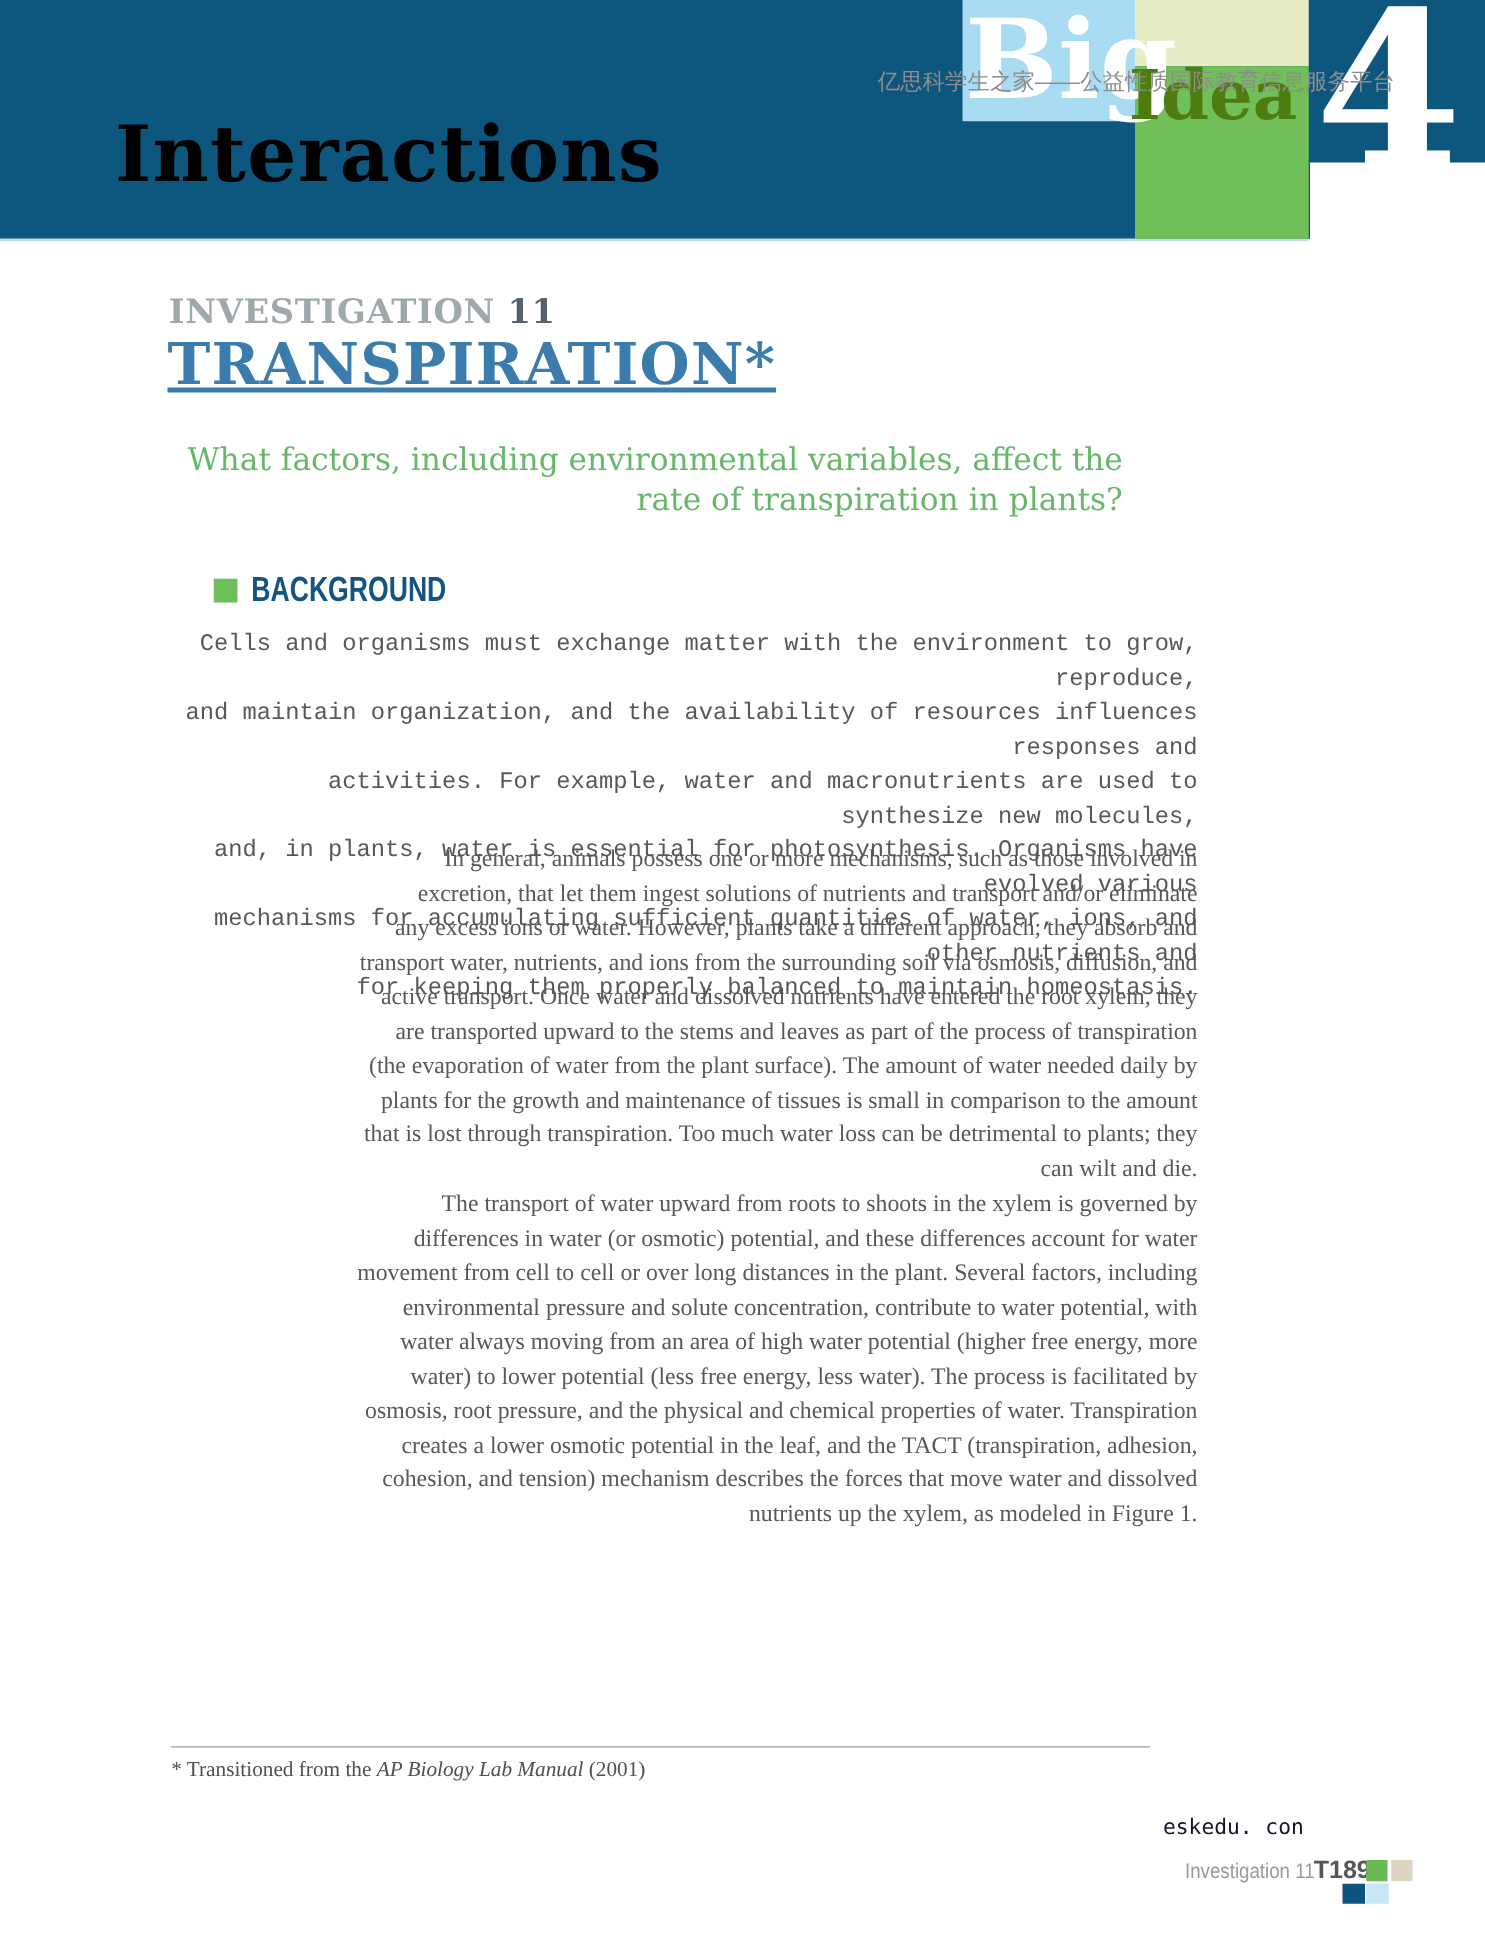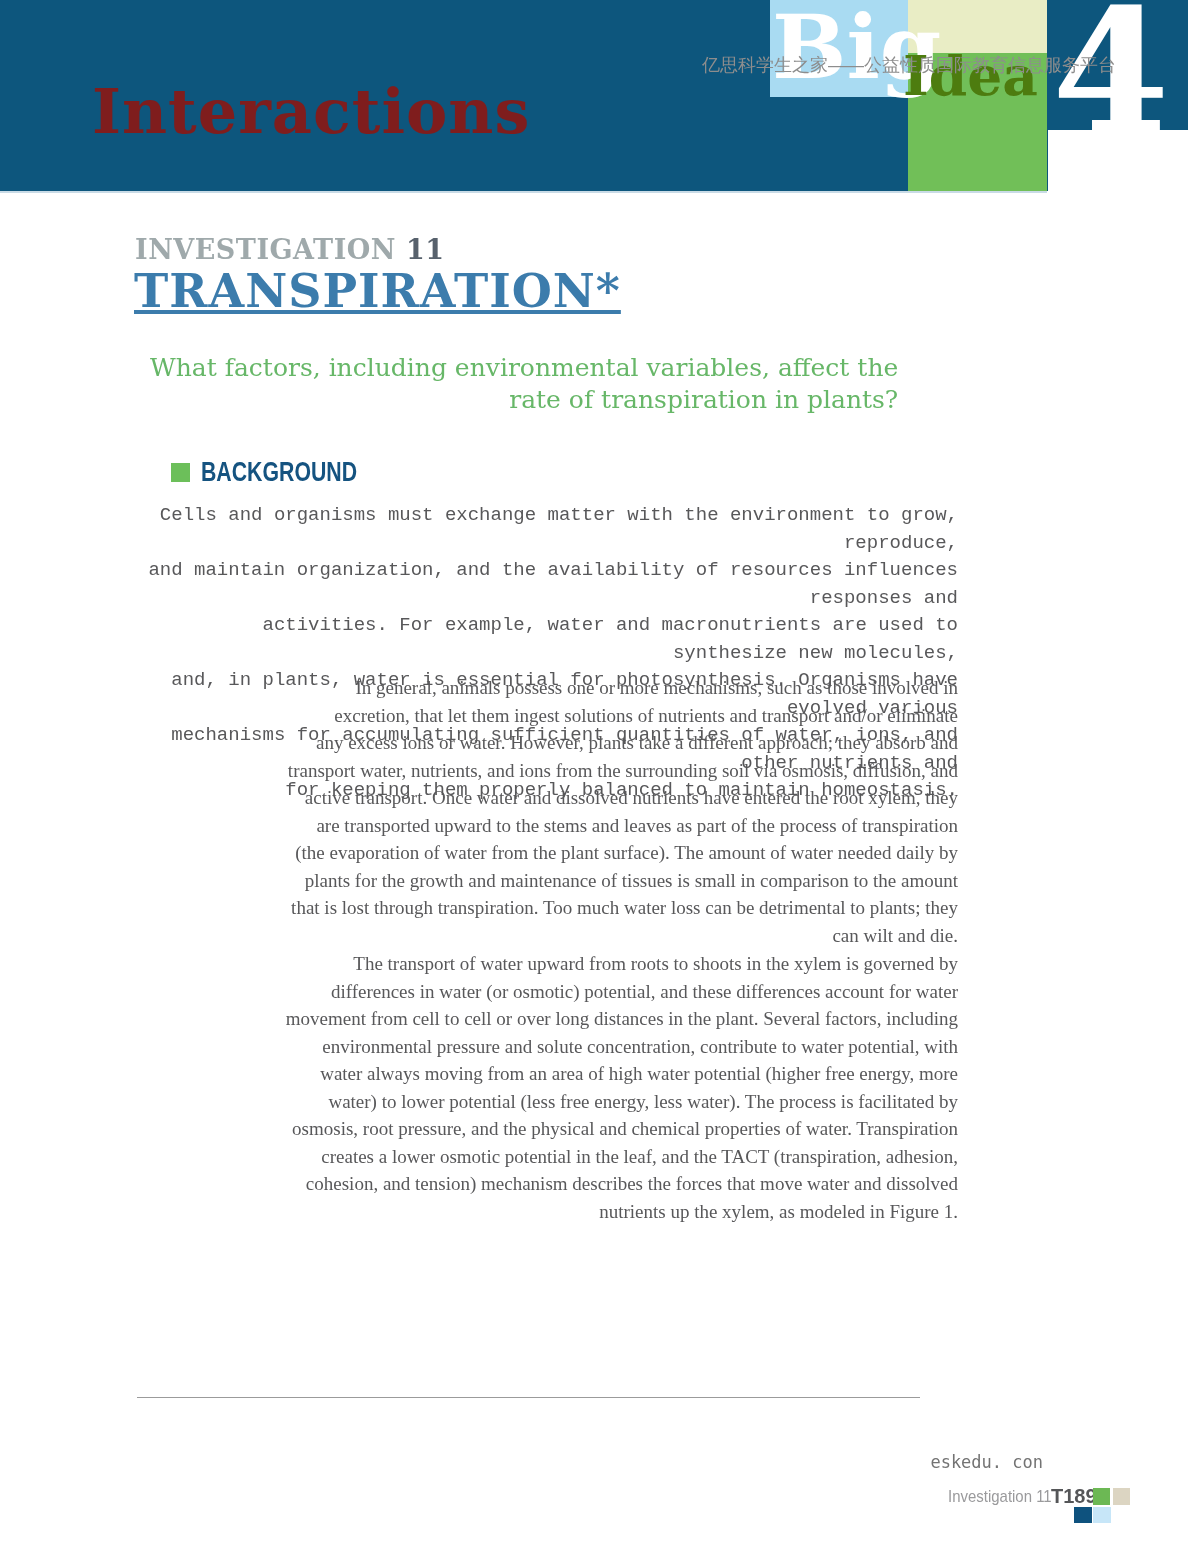--- a/index.html
+++ b/index.html
@@ -12,22 +12,22 @@
   
   .banner-main  { left:0; top:0; width:1048px; height:191px; background:#0d567d; }
   .banner-right { left:1048px; top:0; width:140px; height:130px; background:#0d567d; }
   .banner-edge  { left:0; top:191px; width:1047px; height:2px; background:#c9dbe6; }
   .sq-lightblue { left:770px; top:0; width:138px; height:97px; background:#a9dbf2; }
   .sq-yellow    { left:908px; top:0; width:139px; height:53px; background:#e9edc5; }
   .sq-green     { left:908px; top:53px; width:139px; height:138px; background:#71bf58; }
   .big-word  { left:772px; top:3px;  font:bold 88px/1 "DejaVu Serif", serif; color:#ffffff; }
   .idea-word { left:903px; top:48px; font:bold 55px/1 "DejaVu Serif", serif; color:#4d7c0f; }
   .big-num   { left:1052px; top:-14px; font:bold 169px/1 "DejaVu Serif", serif; color:#ffffff; }
-  .chapter   { left:92px; top:81px; margin:0; font:bold 62px/1 "DejaVu Serif", serif;
-               color:#7f1d1d; letter-spacing:1px; }
+  .chapter   { left:92px; top:93px; margin:0; font:bold 62px/1 "DejaVu Serif", serif;
+               color:#000000; letter-spacing:1px; }
   .watermark { left:674px; top:54px; font:18px/1.25 "Liberation Sans", sans-serif; color:#8d8d8d;margin-left:28px; }
 
   
   .inv-line { left:135px; top:236px; font:bold 27px/1 "DejaVu Serif", serif;
               color:#9fa9ab; letter-spacing:0.5px; }
   .inv-num  { color:#57616c; }
   .inv-title { left:134px; top:268px; margin:0; font:bold 46px/1 "DejaVu Serif", serif;
                color:#3c7cac; letter-spacing:1px;text-decoration:underline; }
   .question { left:136px; top:338px; margin:14px; font:25px/32px "DejaVu Serif", serif;
               color:#67b768; white-space:pre-wrap; }
@@ -42,21 +42,21 @@
   .para1 { top:502px;font-family:Liberation Mono, monospace; }
   .para2 { top:674px; }
   .para3 { top:950px; }
 
   
   .footnote-rule { left:137px; top:1397px; width:783px; height:1px; background:#9b9b9b; }
   .footnote { left:137px; top:1405px; margin:0; font:17px/22px "Liberation Serif", serif; color:#4f4f51; }
   .footnote em { font-style:italic; }
 
   
-  .site { right:145px; top:1454px; font:17px/1 "DejaVu Sans Mono", monospace; color:#737373;margin-left:48px; }
+  .site { right:145px; top:1454px; font:17px/1 "DejaVu Sans Mono", monospace; color:#0f172a;margin-left:48px; }
   .folio-label { left:948px; top:1488px; font:17px/1 "Liberation Sans", sans-serif;
                  color:#9a9a9c; transform:scaleX(0.88); transform-origin:left center; }
   .folio-page  { left:1051px; top:1486px; font:bold 20px/1 "Liberation Sans", sans-serif; color:#555658; }
   .fsq-green { left:1093px; top:1488px; width:17px; height:17px; background:#6cb854; }
   .fsq-beige { left:1113px; top:1488px; width:17px; height:17px; background:#dcd5c2; }
   .fsq-dblue { left:1074px; top:1507px; width:18px; height:16px; background:#0e527e; }
   .fsq-lblue { left:1093px; top:1507px; width:18px; height:16px; background:#c7e6f8; }
 </style>
 </head>
 <body>
@@ -112,20 +112,21 @@
 environmental pressure and solute concentration, contribute to water potential, with
 water always moving from an area of high water potential (higher free energy, more
 water) to lower potential (less free energy, less water). The process is facilitated by
 osmosis, root pressure, and the physical and chemical properties of water. Transpiration
 creates a lower osmotic potential in the leaf, and the TACT (transpiration, adhesion,
 cohesion, and tension) mechanism describes the forces that move water and dissolved
 nutrients up the xylem, as modeled in Figure 1.</div>
   </main>
 
   <div class="abs footnote-rule"></div>
+  <p class="abs footnote"><span>* Transitioned from the </span><em>AP Biology Lab Manual</em><span> (2001)</span></p>
 
   <div class="abs site">eskedu. con</div>
   <footer>
     <span class="abs folio-label">Investigation 11</span>
     <span class="abs folio-page">T189</span>
     <span class="abs fsq-green"></span>
     <span class="abs fsq-beige"></span>
     <span class="abs fsq-dblue"></span>
     <span class="abs fsq-lblue"></span>
   </footer>

